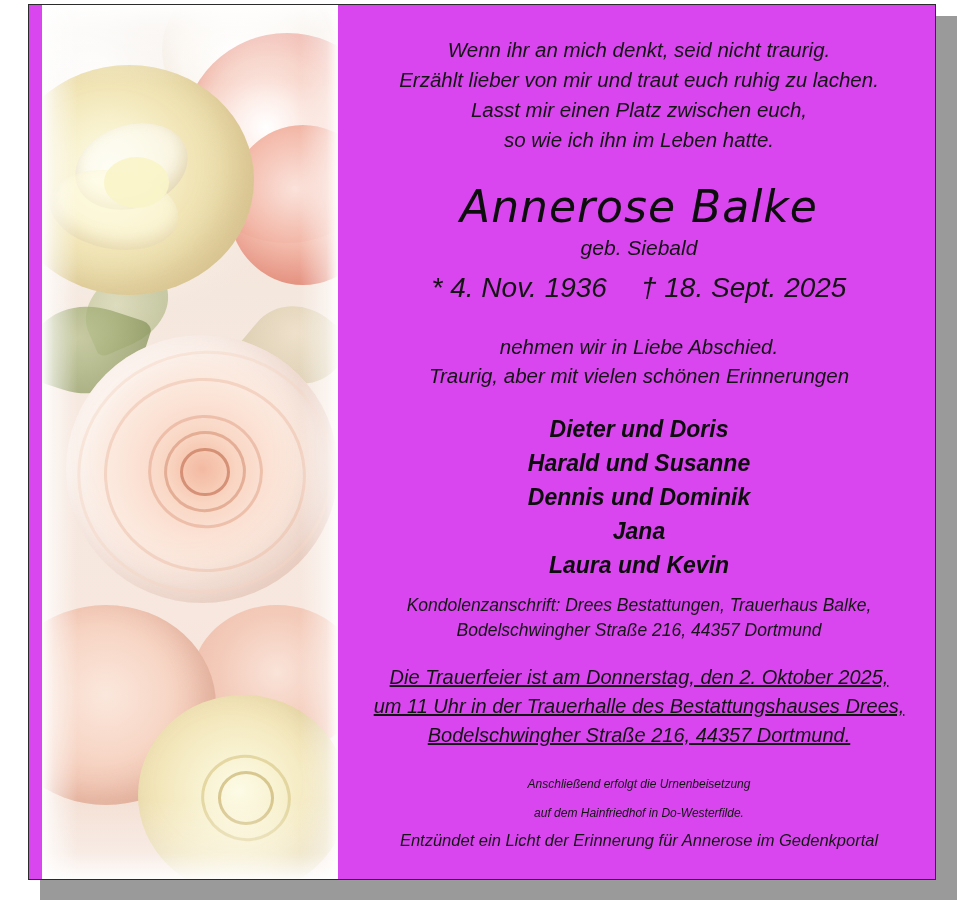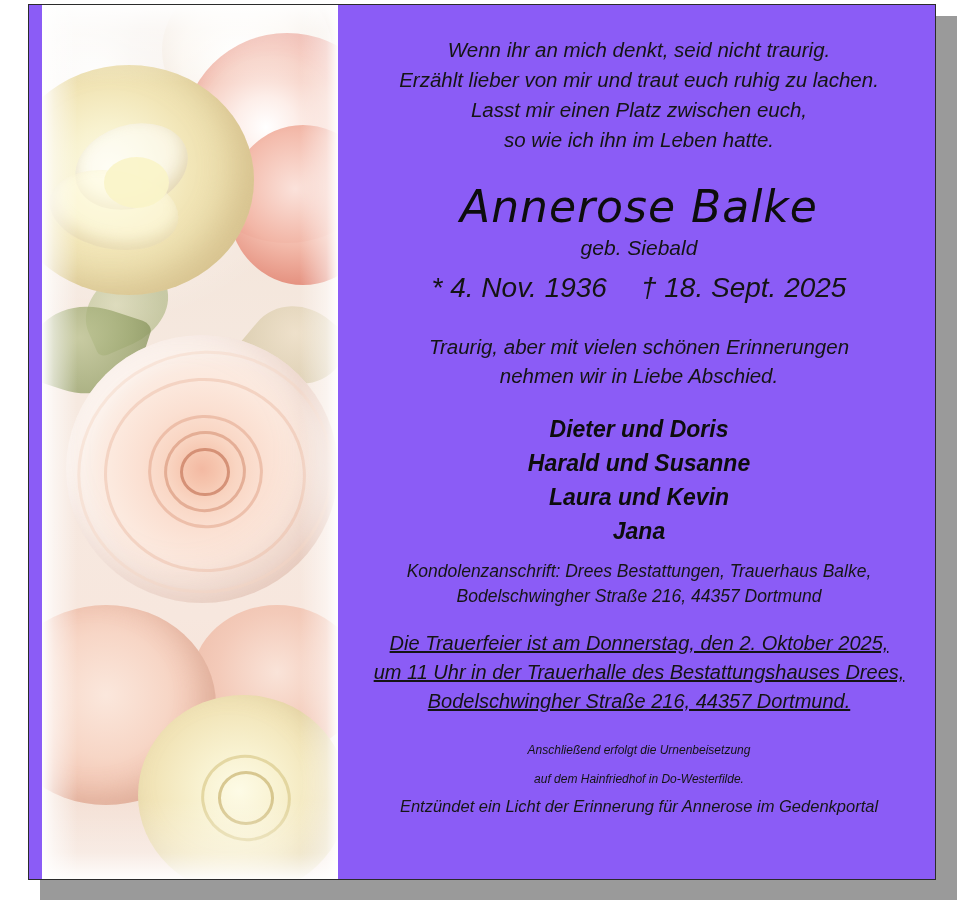--- a/index.html
+++ b/index.html
@@ -27,21 +27,21 @@
     width: 917px;
     height: 884px;
     background: #9a9a9a;
   }
   .card {
     position: absolute;
     left: 28px;
     top: 4px;
     width: 908px;
     height: 876px;
-    background: #8b5cf6;
+    background: #d946ef;
     border: 1px solid #2b2b2b;
     box-sizing: border-box;
     overflow: hidden;
   }
   
   .floral {
     position: absolute;
     left: 13px;
     top: 0px;
     width: 296px;
@@ -293,29 +293,30 @@
 
       <div class="name">Annerose Balke</div>
 
       <div class="maiden">geb. Siebald</div>
 
       <div class="dates">
         <span>* 4. Nov. 1936</span><span class="gap"></span><span>† 18. Sept. 2025</span>
       </div>
 
       <div class="farewell">
+        <div>nehmen wir in Liebe Abschied.</div>
         <div>Traurig, aber mit vielen schönen Erinnerungen</div>
-        <div>nehmen wir in Liebe Abschied.</div>
       </div>
 
       <div class="mourners">
         <div>Dieter und Doris</div>
         <div>Harald und Susanne</div>
+        <div>Dennis und Dominik</div>
+        <div>Jana</div>
         <div>Laura und Kevin</div>
-        <div>Jana</div>
       </div>
 
       <div class="condolence">
         <div>Kondolenzanschrift: Drees Bestattungen, Trauerhaus Balke,</div>
         <div>Bodelschwingher Straße 216, 44357 Dortmund</div>
       </div>
 
       <div class="ceremony">
         <div>Die Trauerfeier ist am Donnerstag, den 2. Oktober 2025,</div>
         <div>um 11 Uhr in der Trauerhalle des Bestattungshauses Drees,</div>

